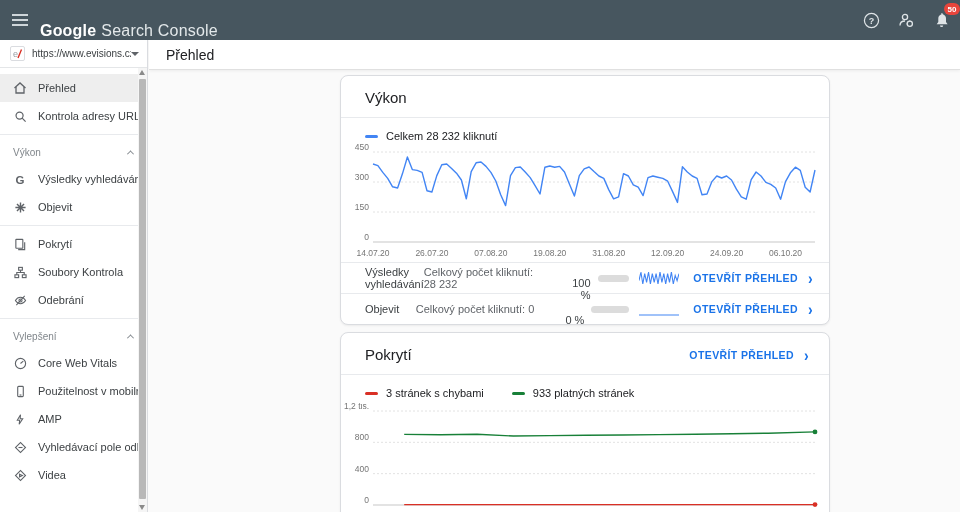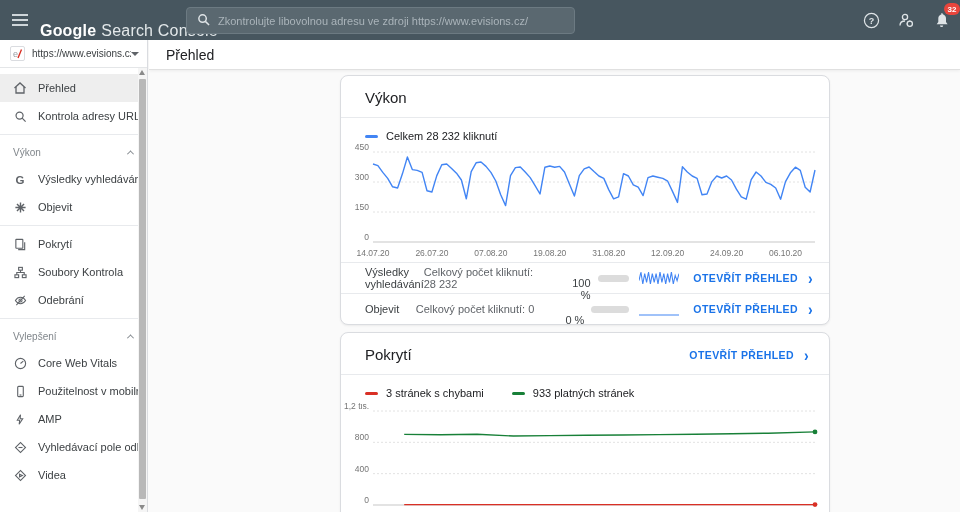--- a/index.html
+++ b/index.html
@@ -72,29 +72,20 @@
 <div class="topbar">
   <div class="hamburger">
       <span></span>
       <span></span>
       <span></span>
     </div>
   <div class="logo">
     <span class="logo-google">Google</span>
     <span class="logo-product">Search Console</span>
   </div>
-  <div class="searchbox">
-    <span>
-      <svg width="13" height="13" viewBox="0 0 14 14" fill="none" stroke="#dfe4e7" stroke-width="1.6">
-          <circle cx="6" cy="6" r="4"></circle>
-          <line x1="9" y1="9" x2="13" y2="13"></line>
-        </svg>
-    </span>
-    <input placeholder="Zkontrolujte libovolnou adresu ve zdroji https://www.evisions.cz/" style="">
-  </div>
   <div class="topbar-right">
     <div class="tb-icon">
       <svg width="17" height="17" viewBox="0 0 18 18">
           <circle cx="9" cy="9" r="7.5" fill="none" stroke="#dfe4e7" stroke-width="1.3"></circle>
           <text x="9" y="12.5" text-anchor="middle" font-size="9.5" font-weight="bold" fill="#dfe4e7">?</text>
         </svg>
     </div>
     <div class="tb-icon">
       <svg width="18" height="18" viewBox="0 0 18 18" fill="none" stroke="#dfe4e7" stroke-width="1.3">
           <circle cx="8" cy="6" r="2.6"></circle>
@@ -104,21 +95,21 @@
           <line x1="12.8" y1="15.2" x2="12.8" y2="16"></line>
           <line x1="9.6" y1="12.8" x2="10.4" y2="12.8"></line>
           <line x1="15.2" y1="12.8" x2="16" y2="12.8"></line>
         </svg>
     </div>
     <div class="tb-icon">
       <svg width="17" height="18" viewBox="0 0 17 18">
           <path d="M8.5 2 a1.3 1.3 0 0 1 1.3 1.3 c2.2 .6 3.2 2.4 3.2 4.2 v3.5 l1.6 2.2 h-10.9 l1.6 -2.2 v-3.5 c0 -1.8 1 -3.6 3.2 -4.2 A1.3 1.3 0 0 1 8.5 2 z" fill="#dfe4e7"></path>
           <path d="M7 14.5 a1.6 1.6 0 0 0 3.2 0 z" fill="#dfe4e7"></path>
         </svg>
-      <span class="badge">32</span>
+      <span class="badge">50</span>
     </div>
   </div>
 </div>
 
 <aside class="sidebar">
   <div class="property">
     <span class="favicon">
       <svg width="11" height="11">
           <text x="1" y="9" font-size="9" fill="#9aa0a6">e</text>
           <line x1="6" y1="10" x2="9.5" y2="1.5" stroke="#d93025" stroke-width="1.4"></line>

